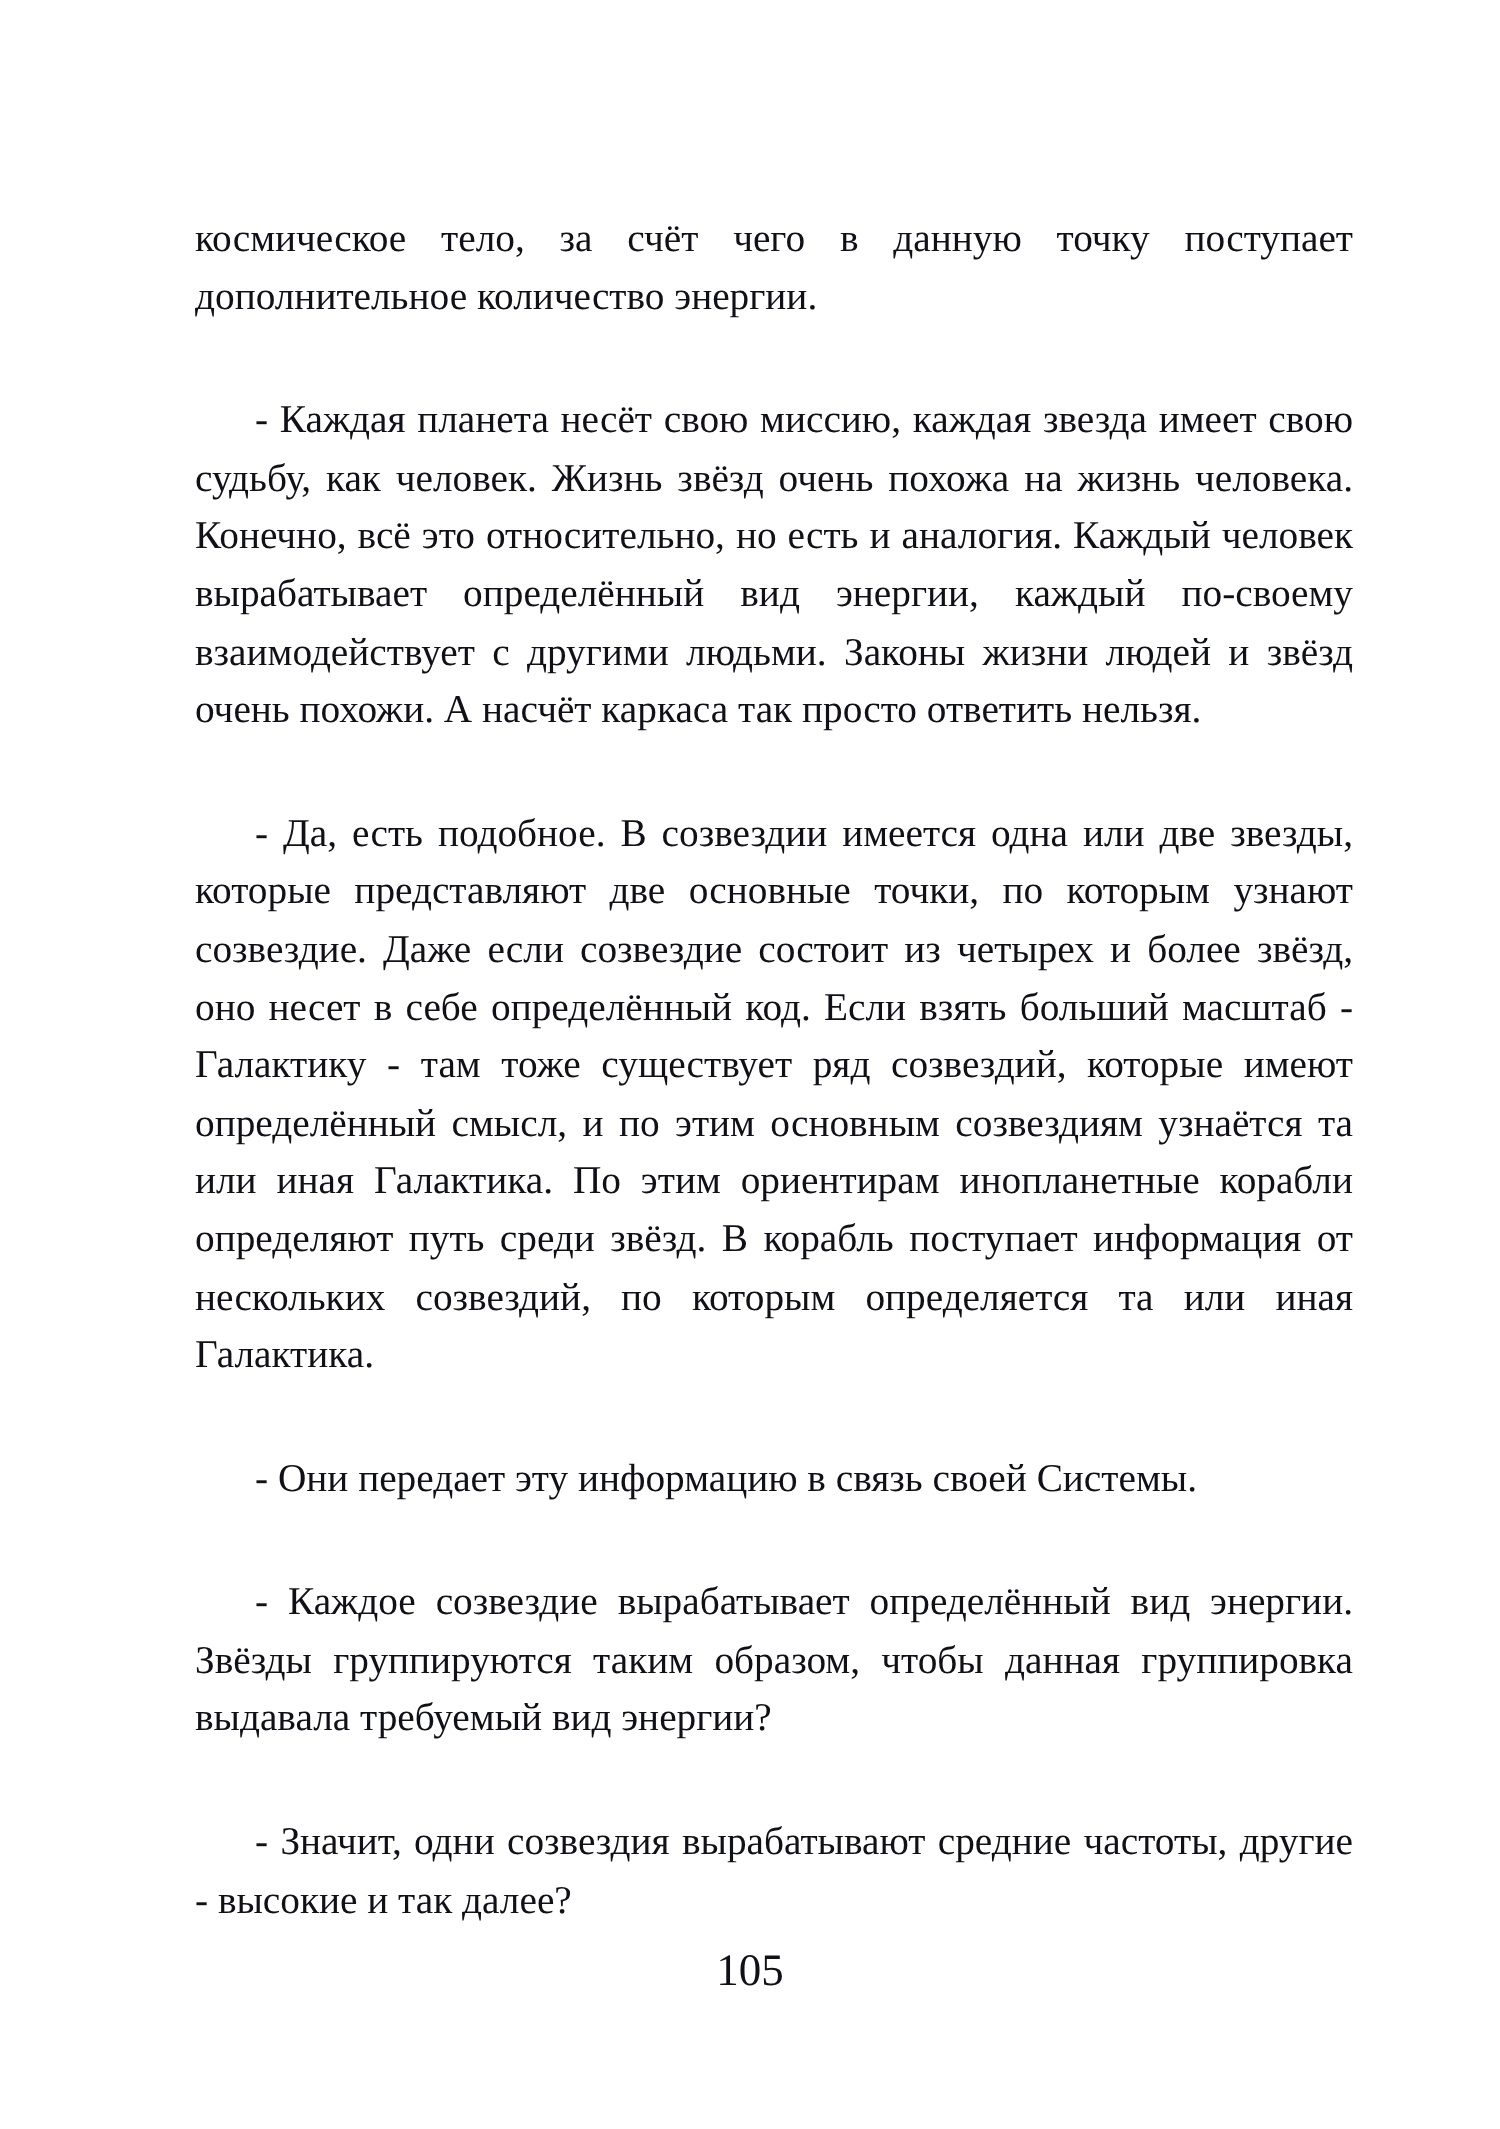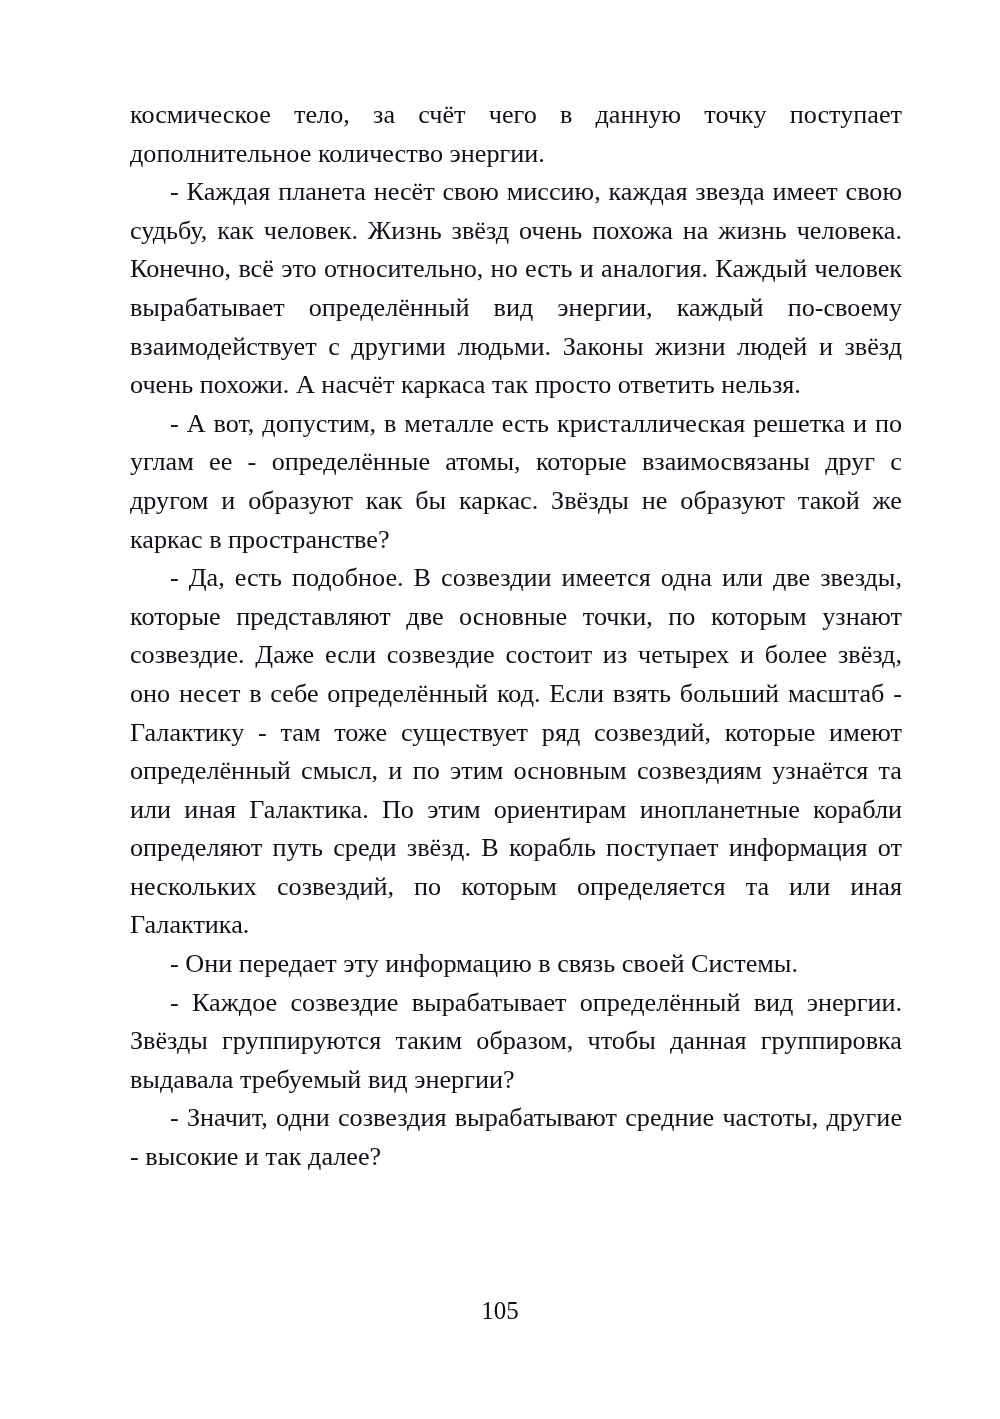--- a/index.html
+++ b/index.html
@@ -39,42 +39,42 @@
 
   
   .para.no-indent {
     text-indent: 0;
   }
 
   
   .para:last-child,
   .para {
     text-align-last: left;
+    margin-top: 44px;
   }
 
   .page-number {
     position: absolute;
     left: 0;
     right: 0;
     top: 1297px;
     text-align: center;
     font-family: "Liberation Serif", "DejaVu Serif", serif;
-    font-size: 25px;
+    font-size: 30px;
     color: #101018;
   }
 </style>
 </head>
 <body>
 
 <div class="page">
 
   <div class="text-block">
     <p class="para no-indent">космическое тело, за счёт чего в данную точку поступает дополнительное количество энергии.</p>
     <p class="para">- Каждая планета несёт свою миссию, каждая звезда имеет свою судьбу, как человек. Жизнь звёзд очень похожа на жизнь человека. Конечно, всё это относительно, но есть и аналогия. Каждый человек вырабатывает определённый вид энергии, каждый по-своему взаимодействует с другими людьми. Законы жизни людей и звёзд очень похожи. А насчёт каркаса так просто ответить нельзя.</p>
-    <p class="para">- А вот, допустим, в металле есть кристаллическая решетка и по углам ее - определённые атомы, которые взаимосвязаны друг с другом и образуют как бы каркас. Звёзды не образуют такой же каркас в пространстве?</p>
     <p class="para">- Да, есть подобное. В созвездии имеется одна или две звезды, которые представляют две основные точки, по которым узнают созвездие. Даже если созвездие состоит из четырех и более звёзд, оно несет в себе определённый код. Если взять больший масштаб - Галактику - там тоже существует ряд созвездий, которые имеют определённый смысл, и по этим основным созвездиям узнаётся та или иная Галактика. По этим ориентирам инопланетные корабли определяют путь среди звёзд. В корабль поступает информация от нескольких созвездий, по которым определяется та или иная Галактика.</p>
     <p class="para">- Они передает эту информацию в связь своей Системы.</p>
     <p class="para">- Каждое созвездие вырабатывает определённый вид энергии. Звёзды группируются таким образом, чтобы данная группировка выдавала требуемый вид энергии?</p>
     <p class="para">- Значит, одни созвездия вырабатывают средние частоты, другие - высокие и так далее?</p>
 
   </div>
 
   <div class="page-number">105</div>
 
 </div>

